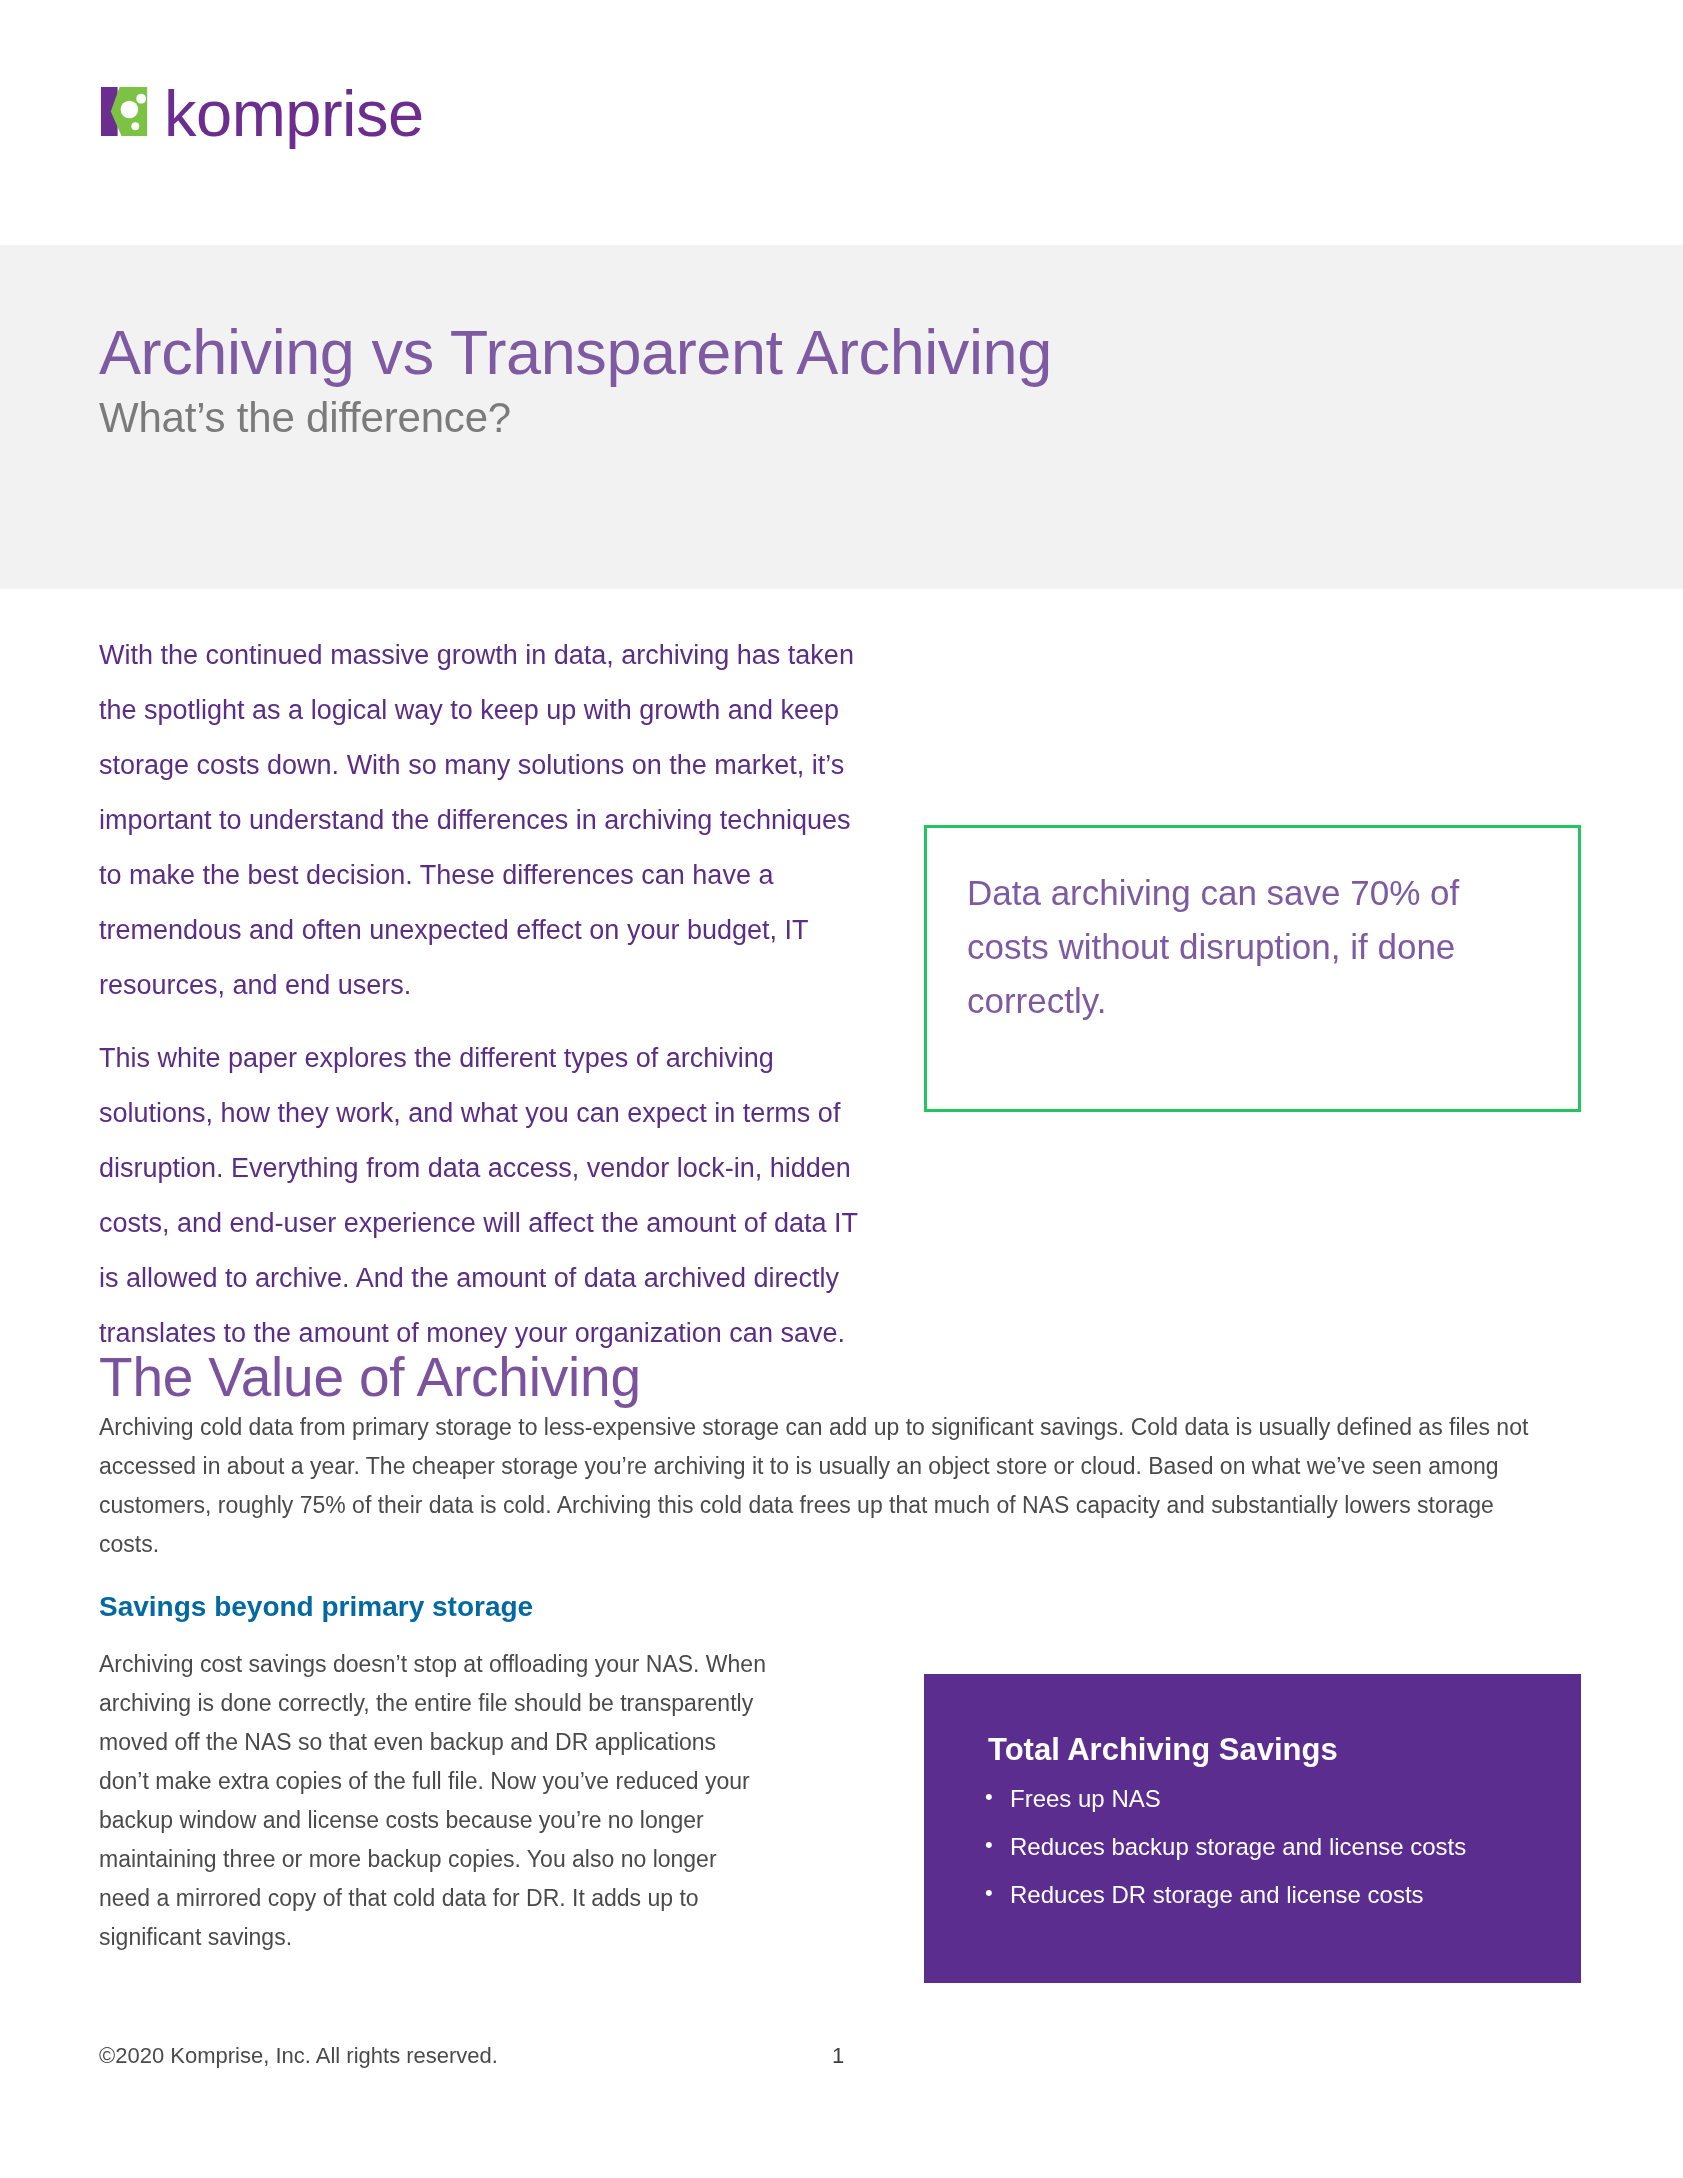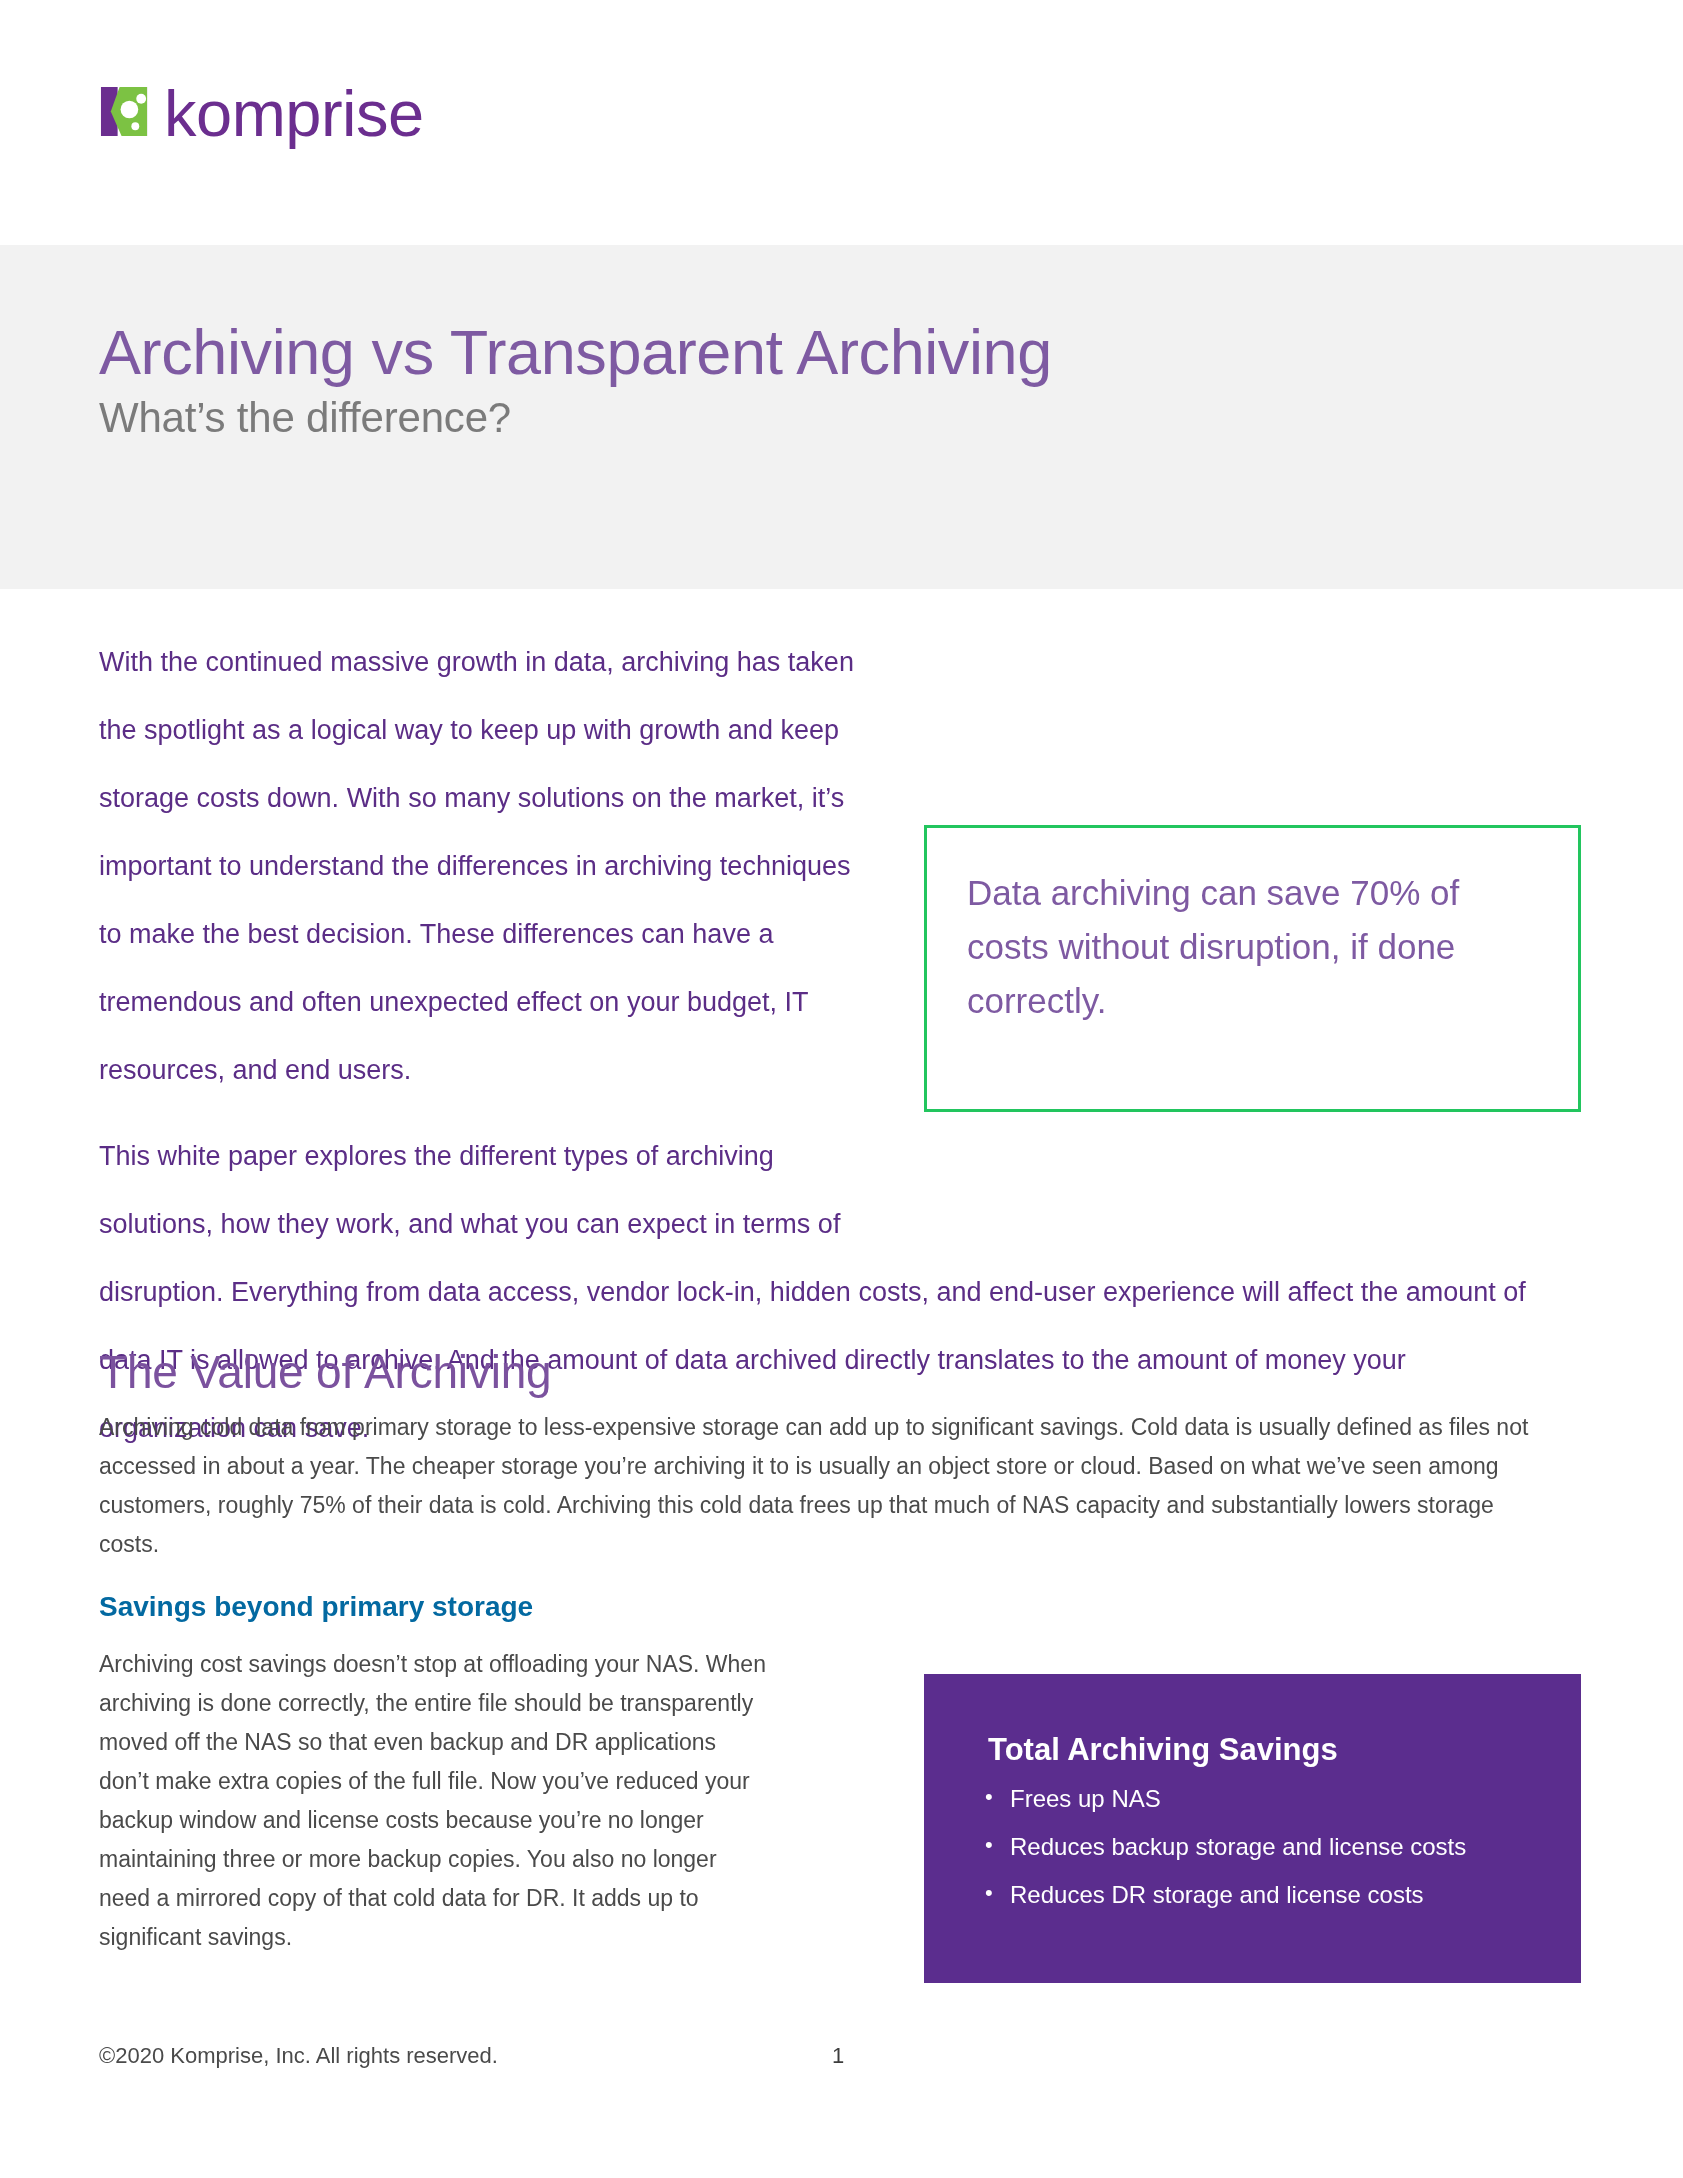--- a/index.html
+++ b/index.html
@@ -84,21 +84,21 @@
     top: 588px;
     width: 1683px;
   }
 
   .intro {
     position: absolute;
     left: 99px;
     top: 40px;
     width: 1455px;
     font-size: 27px;
-    line-height: 68px;
+    line-height: 55px;
     color: #5B2D86;
     font-weight: 400;
   }
   .intro p { margin: 0 0 0 0; }
   .intro p + p { margin-top: 18px; }
 
   
   .callout-outline {
     position: absolute;
     left: 924px;
@@ -117,21 +117,21 @@
     font-size: 35px;
     line-height: 54px;
     color: #7E5AA2;
     font-weight: 400;
   }
 
   
   .section-heading {
     position: absolute;
     left: 99px;
-    font-size: 46px;
+    font-size: 55px;
     color: #7B529E;
     font-weight: 400;
     letter-spacing: -0.2px;
     line-height: 1.1;
   }
   .body-text {
     position: absolute;
     left: 99px;
     font-size: 23px;
     line-height: 39px;

